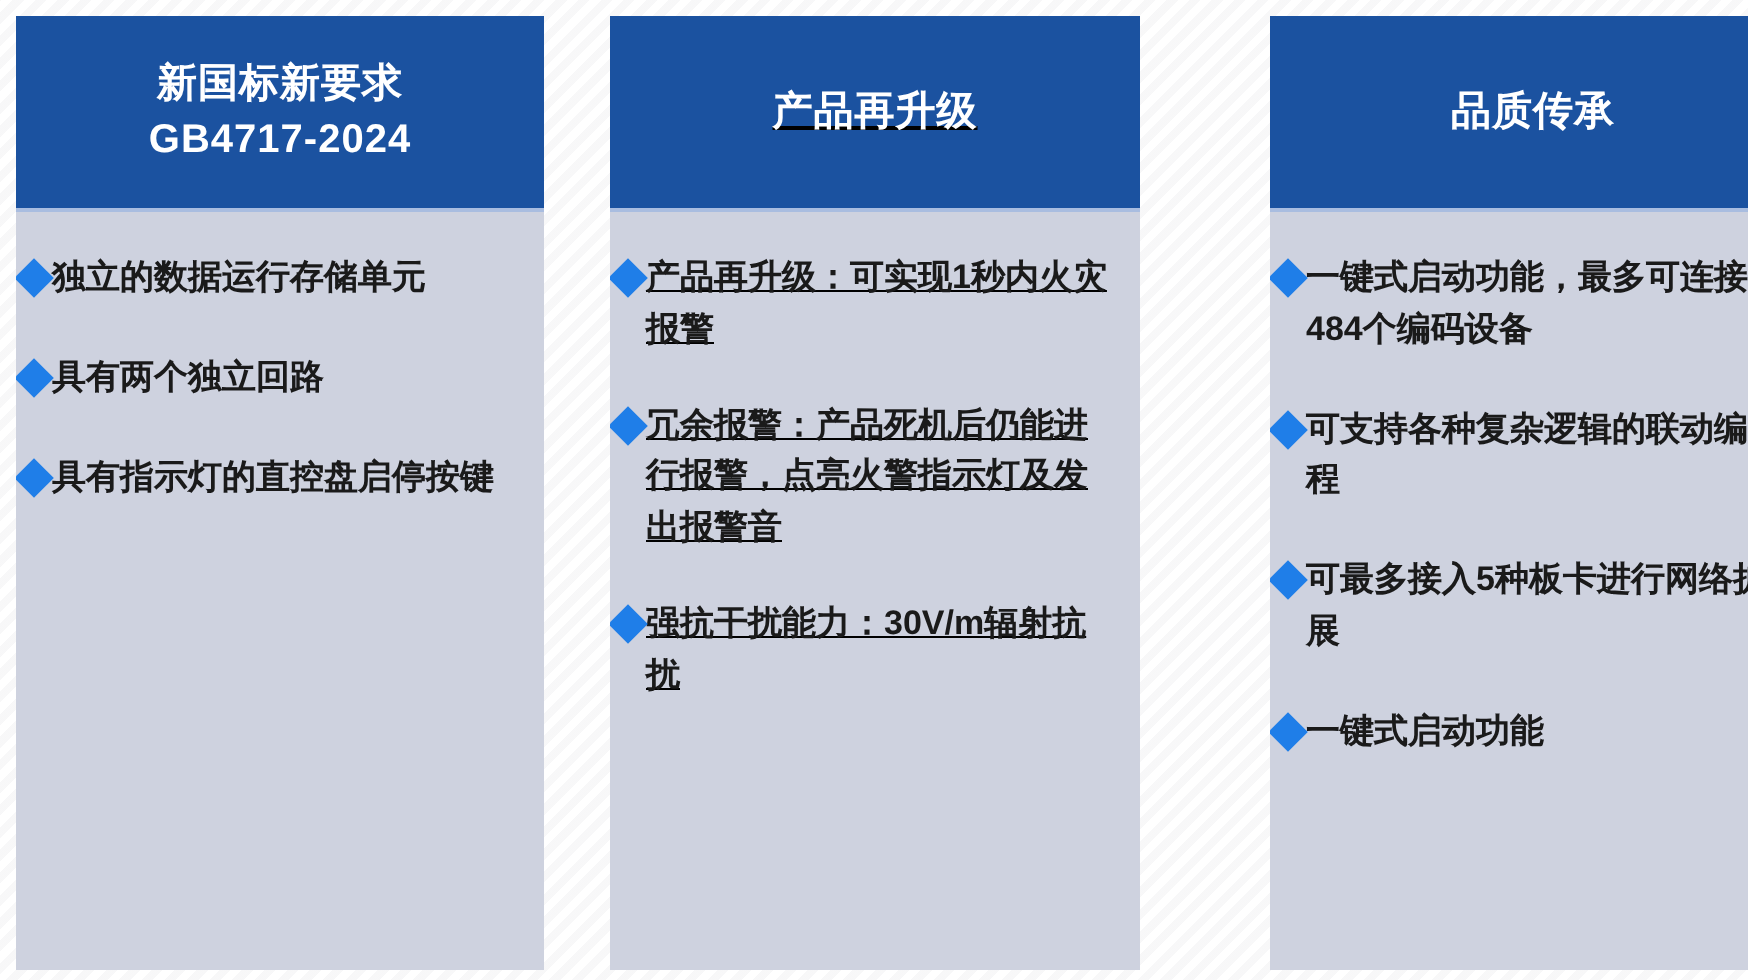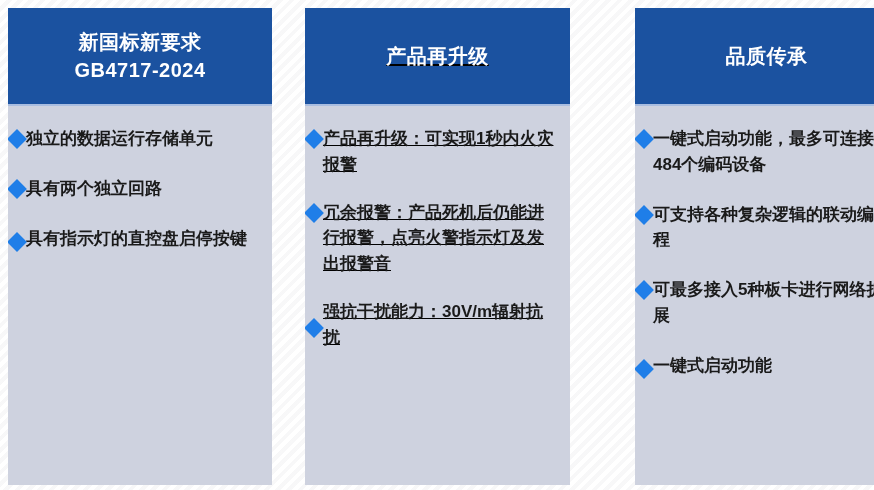--- a/index.html
+++ b/index.html
@@ -86,21 +86,21 @@
     margin: 0;
     padding: 0;
   }
 
   .bullet-item {
     display: flex;
     align-items: flex-start;
     margin-bottom: 24px;
   }
 
-  .bullet-item:last-child { margin-bottom: 0; align-items: center; }
+  .bullet-item:last-child { margin-bottom: 0; }
 
   .diamond-icon {
     flex: 0 0 auto;
     width: 14px;
     height: 14px;
     margin-top: 6px;
     margin-right: 2px;
     background: #1f7ee8;
     transform: rotate(45deg);
   }

